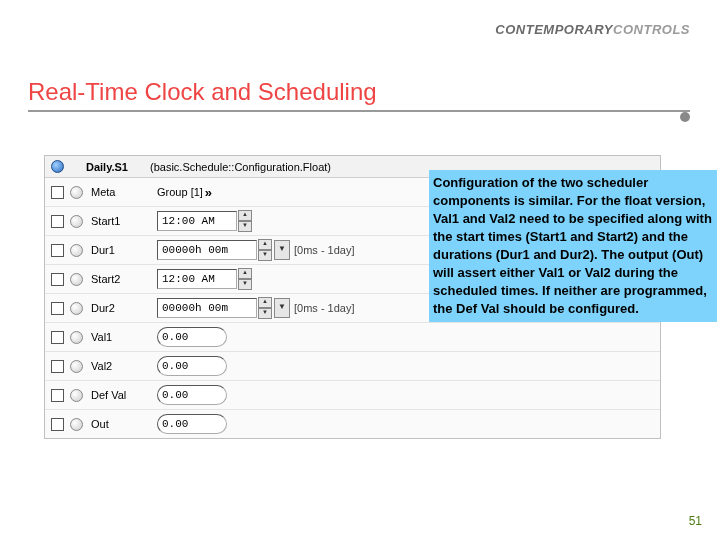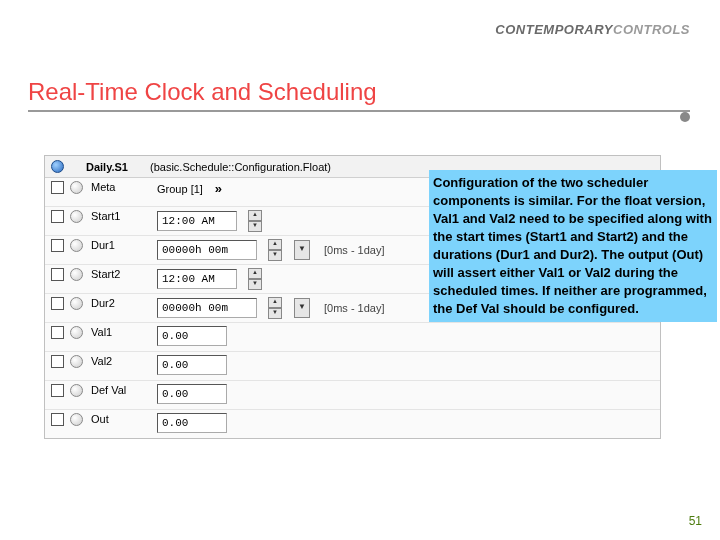--- a/index.html
+++ b/index.html
@@ -57,21 +57,21 @@
     display: flex;
     align-items: flex-end;
     gap: 22px;
     padding: 4px 6px;
     background: #f2f2f2;
     border-bottom: 1px solid #d0d0d0;
     font-weight: bold;
   }
   .row {
     display: flex;
-    align-items: flex-start;
+    align-items: center;
     gap: 6px;
     padding: 3px 6px;
     border-bottom: 1px solid #e4e4e4;
     min-height: 22px;
   }
   .row:last-child { border-bottom: none; }
   .cb {
     width: 11px;
     height: 11px;
     border: 1px solid #555;
@@ -91,36 +91,36 @@
     background: radial-gradient(circle at 35% 35%, #9fd0ff, #2a6abf);
   }
   .prop-name {
     width: 60px;
     flex-shrink: 0;
     padding-left: 2px;
   }
   .val-cell {
     display: flex;
     align-items: center;
-    gap: 10px;
+    gap: 0;
   }
   .textfield {
     background: #fff;
     border: 1px inset #aaa;
     font-family: "Courier New", monospace;
     font-size: 11px;
     padding: 1px 4px;
     height: 16px;
     line-height: 14px;
     display: inline-flex;
     align-items: center;
   }
   .textfield.time { width: 70px; }
   .textfield.dur  { width: 90px; }
-  .textfield.num  { width: 60px; }
+  .textfield.num  { width: 60px; border-radius: 10px; }
   .spinners {
     display: flex;
     flex-direction: column;
     gap: 0;
     margin-left: 1px;
   }
   .spin {
     width: 12px;
     height: 9px;
     border: 1px solid #888;

